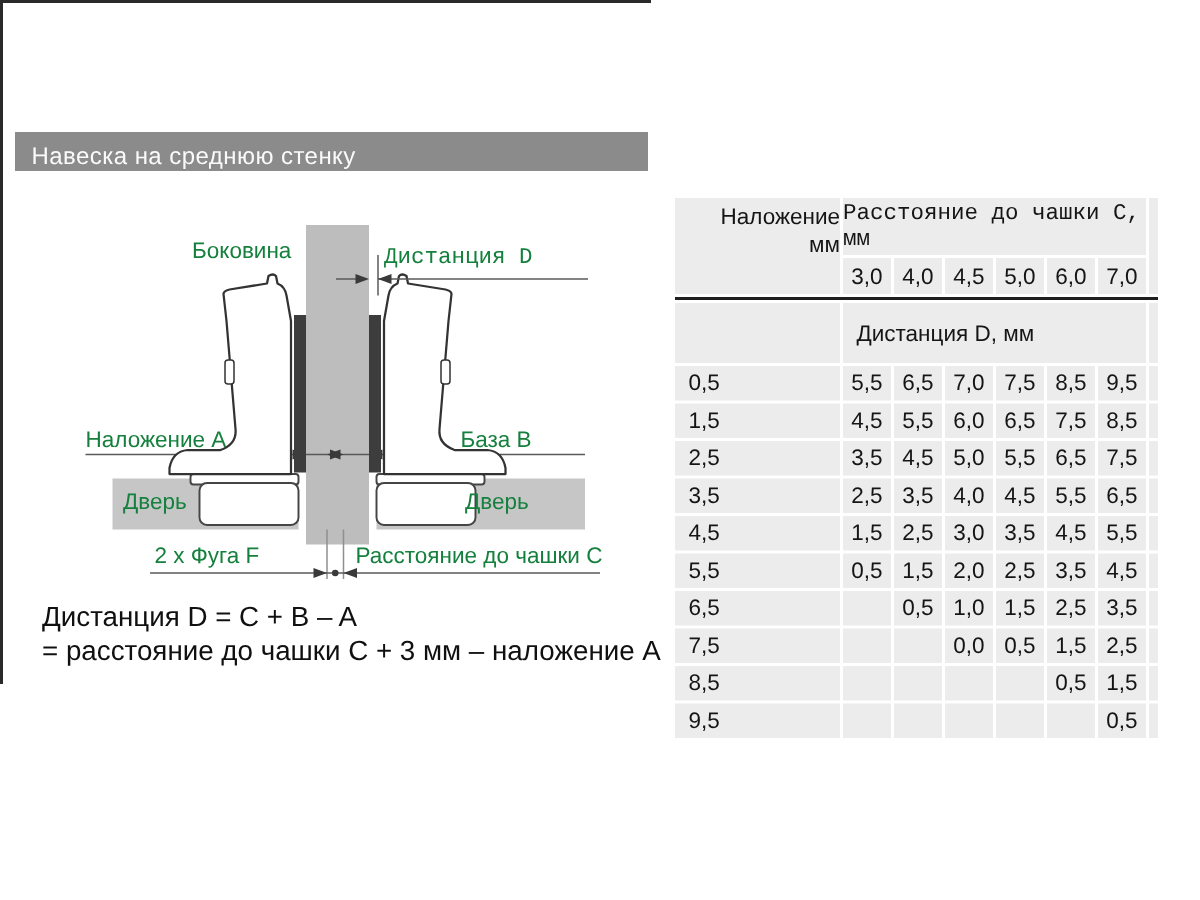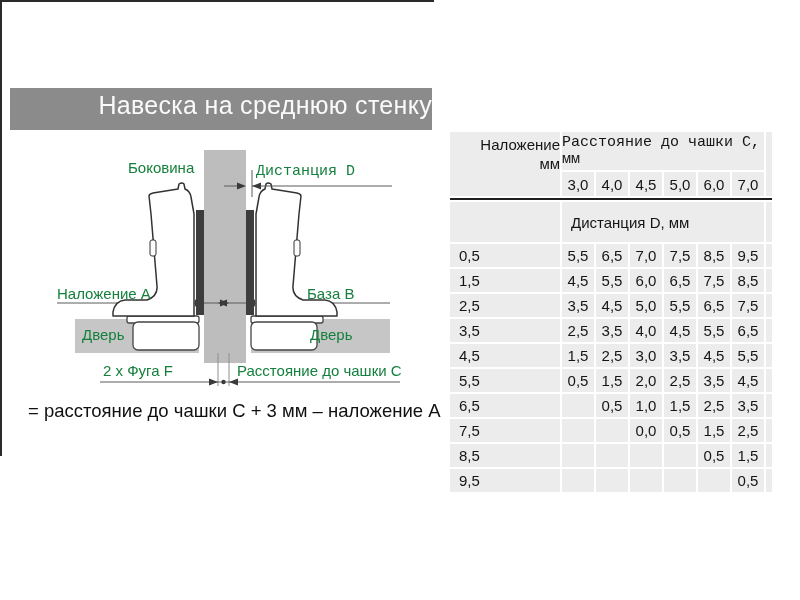--- a/index.html
+++ b/index.html
@@ -6,23 +6,23 @@
   body{
     width:800px;height:600px;position:relative;background:#ffffff;
     font-family:"Liberation Sans", sans-serif;color:#151515;overflow:hidden;
   }
   
   .corner-top{position:absolute;left:0;top:0;width:434px;height:2px;background:#2a2a2a;}
   .corner-left{position:absolute;left:0;top:0;width:2px;height:456px;background:#2a2a2a;}
 
   
   .banner{
-    position:absolute;left:10px;top:88px;width:422px;height:42px;
-    background:#8b8b8b;color:#fafafa;font-size:25px;line-height:34px;
-    padding-left:11px;box-sizing:border-box;letter-spacing:.3px;text-align:right;
+    position:absolute;left:10px;top:88px;width:422px;height:26px;
+    background:#8b8b8b;color:#fafafa;font-size:16px;line-height:34px;
+    padding-left:11px;box-sizing:border-box;letter-spacing:.3px;
   }
 
   
   .diagram-svg{position:absolute;left:0;top:0;width:800px;height:600px;}
 
   .dlabel{position:absolute;font-size:15px;color:#15803d;white-space:nowrap;}
   .lab-bokovina{left:128px;top:159px;}
   .lab-distd{left:256px;top:163px;font-family:Liberation Mono, monospace;}
   .lab-nalozh{left:57px;top:285px;}
   .lab-baza{left:307px;top:285px;}
@@ -126,20 +126,21 @@
 <div class="dlabel lab-bokovina">Боковина</div>
 <div class="dlabel lab-distd">Дистанция D</div>
 <div class="dlabel lab-nalozh">Наложение A</div>
 <div class="dlabel lab-baza">База B</div>
 <div class="dlabel lab-dver-l">Дверь</div>
 <div class="dlabel lab-dver-r">Дверь</div>
 <div class="dlabel lab-fuga">2 x Фуга F</div>
 <div class="dlabel lab-rasst">Расстояние до чашки C</div>
 
 <div class="formula">
+  <div>Дистанция D = C + B – A</div>
   <div>= расстояние до чашки C + 3 мм – наложение A</div>
 </div>
 
 <table class="dist-table">
   <thead>
     <tr>
       <td class="first hdr1 colhdr" rowspan="2">
         <div>Наложение</div>
         <div>мм</div>
       </td>

